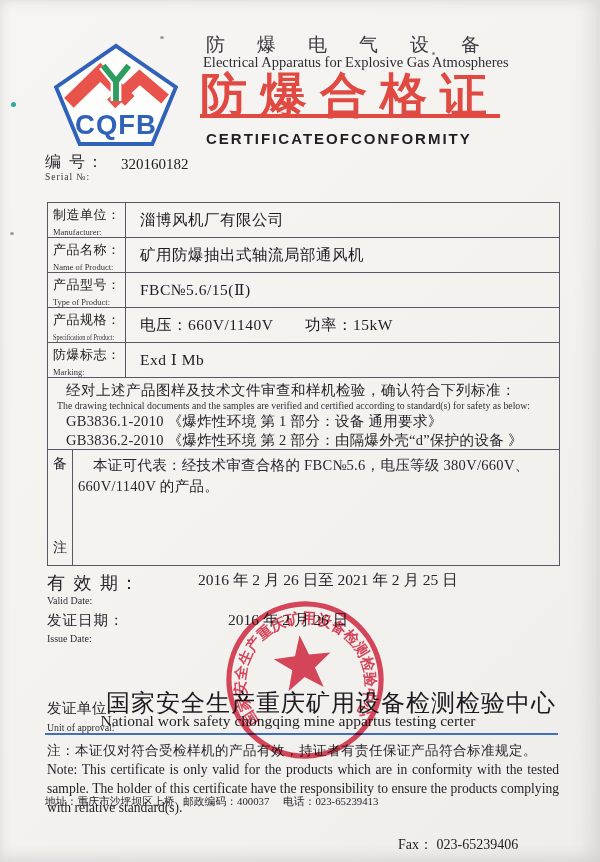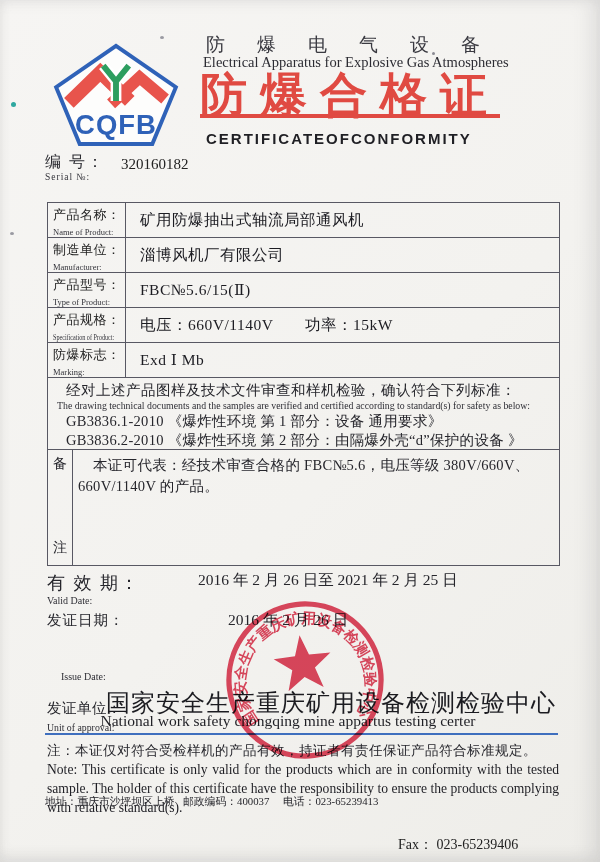--- a/index.html
+++ b/index.html
@@ -43,21 +43,21 @@
   .remark-label{width:25px;border-right:1px solid #585863;display:flex;flex-direction:column;justify-content:space-between;
     align-items:center;padding:5px 0 8px;font-size:14px;box-sizing:border-box;}
   .remark-text{flex:1;padding:5px 10px 0 5px;font-size:14.5px;line-height:21px;text-indent:15px;letter-spacing:.3px;}
 
   
   .valid-cn{position:absolute;left:47px;top:571px;font-size:18px;letter-spacing:2px;}
   .valid-value{position:absolute;left:198px;top:570px;font-size:15.5px;white-space:nowrap;}
   .valid-en{position:absolute;left:47px;top:595px;font-size:10px;color:#2e2e35;}
   .issue-cn{position:absolute;left:47px;top:611px;font-size:14.5px;letter-spacing:1px;}
   .issue-value{position:absolute;left:228px;top:610px;font-size:15.5px;white-space:nowrap;}
-  .issue-en{position:absolute;left:61px;top:633px;font-size:10px;color:#2e2e35;margin-top:38px;}
+  .issue-en{position:absolute;left:47px;top:633px;font-size:10px;color:#2e2e35;}
 
   
   .stamp{position:absolute;left:221px;top:596px;width:168px;height:168px;transform:rotate(-7deg);
     mix-blend-mode:multiply;opacity:.88;z-index:5;pointer-events:none;}
   .stamp-text{font-size:16.5px;font-weight:bold;fill:#dd2f4a;}
 
   
   .appr-cn{position:absolute;left:47px;top:699px;font-size:14.5px;letter-spacing:.5px;font-family:Liberation Serif, serif;}
   .appr-en{position:absolute;left:47px;top:722px;font-size:9.8px;color:#2e2e35;}
   .appr-value{position:absolute;left:106px;top:687px;font-size:24px;letter-spacing:1px;white-space:nowrap;color:#1b1b20;}
@@ -106,31 +106,31 @@
     <span>CONFORMITY</span>
   </div>
 
   <div class="serial-cn">编  号：</div>
   <div class="serial-en">Serial  №:</div>
   <div class="serial-value">320160182</div>
 
   <div class="ctable">
     <div class="trow">
       <div class="tlabel">
+        <div class="lcn">制造单位：</div>
+        <div class="len">Manufacturer:</div>
+      </div>
+      <div class="tvalue">淄博风机厂有限公司</div>
+    </div>
+    <div class="trow">
+      <div class="tlabel">
         <div class="lcn">产品名称：</div>
         <div class="len">Name of Product:</div>
       </div>
       <div class="tvalue">矿用防爆抽出式轴流局部通风机</div>
-    </div>
-    <div class="trow">
-      <div class="tlabel">
-        <div class="lcn">制造单位：</div>
-        <div class="len">Manufacturer:</div>
-      </div>
-      <div class="tvalue">淄博风机厂有限公司</div>
     </div>
     <div class="trow">
       <div class="tlabel">
         <div class="lcn">产品型号：</div>
         <div class="len">Type of Product:</div>
       </div>
       <div class="tvalue">FBC№5.6/15(Ⅱ)</div>
     </div>
     <div class="trow">
       <div class="tlabel">

